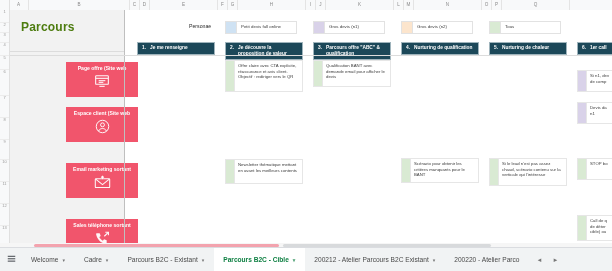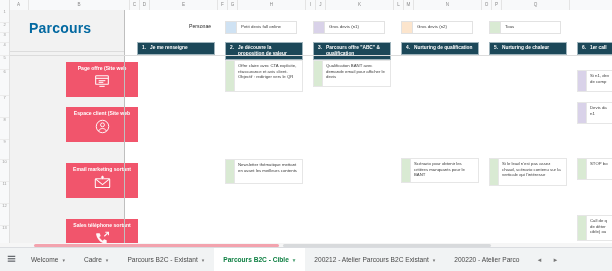--- a/index.html
+++ b/index.html
@@ -25,21 +25,21 @@
     font-size:4px;line-height:1;color:#9a9a9a;text-align:center;box-sizing:border-box;}
 
   
   .vdiv{position:absolute;top:0;width:1px;background:#c8c8c8;}
   .hdiv{position:absolute;left:0;height:1px;background:#d9d9d9;}
 
   .grid-body{position:absolute;left:9px;top:10px;width:603px;height:238px;background:#fff;}
 
   
   .parcours-panel{position:absolute;left:0px;top:0px;width:115px;height:238px;background:#f2f2f2;}
-  .parcours-title{position:absolute;left:20px;top:10px;font-size:14px;font-weight:bold;color:#0369a1;letter-spacing:.2px;}
+  .parcours-title{position:absolute;left:12px;top:10px;font-size:12px;font-weight:bold;color:#4d7c0f;letter-spacing:.2px;}
   .parcours-head-rule{position:absolute;left:0;top:41px;width:115px;height:1px;background:#dcdcdc;}
 
   .touch-card{position:absolute;left:57px;width:72px;background:#f1556c;color:#fff;
     border:0;box-sizing:border-box;display:flex;flex-direction:column;align-items:center;
     justify-content:flex-start;padding-top:4px;}
   .touch-card .tc-label{font-size:5.1px;font-weight:bold;text-align:center;line-height:1.15;max-width:66px;}
   .touch-card .tc-icon{margin-top:2px;opacity:.95;}
   .touch-card .tc-icon svg{display:block;}
 
   

